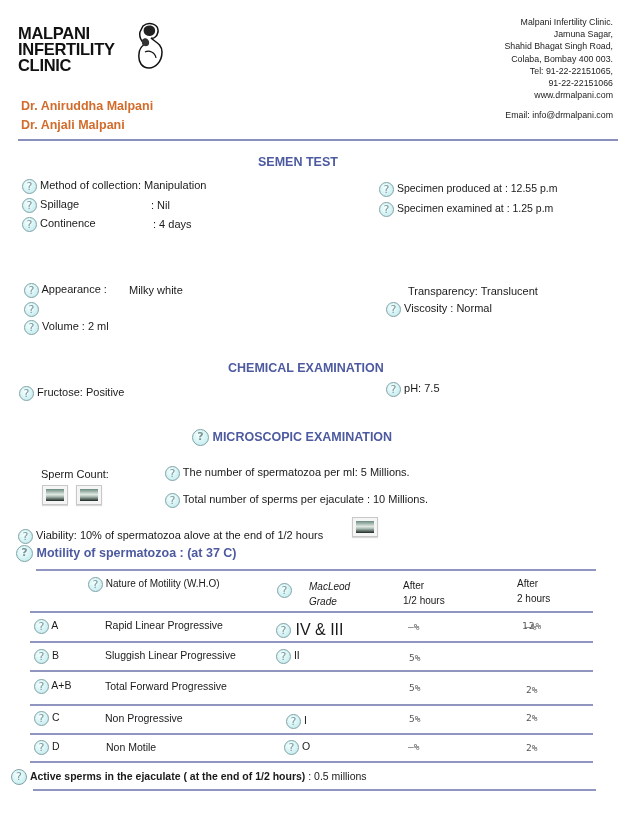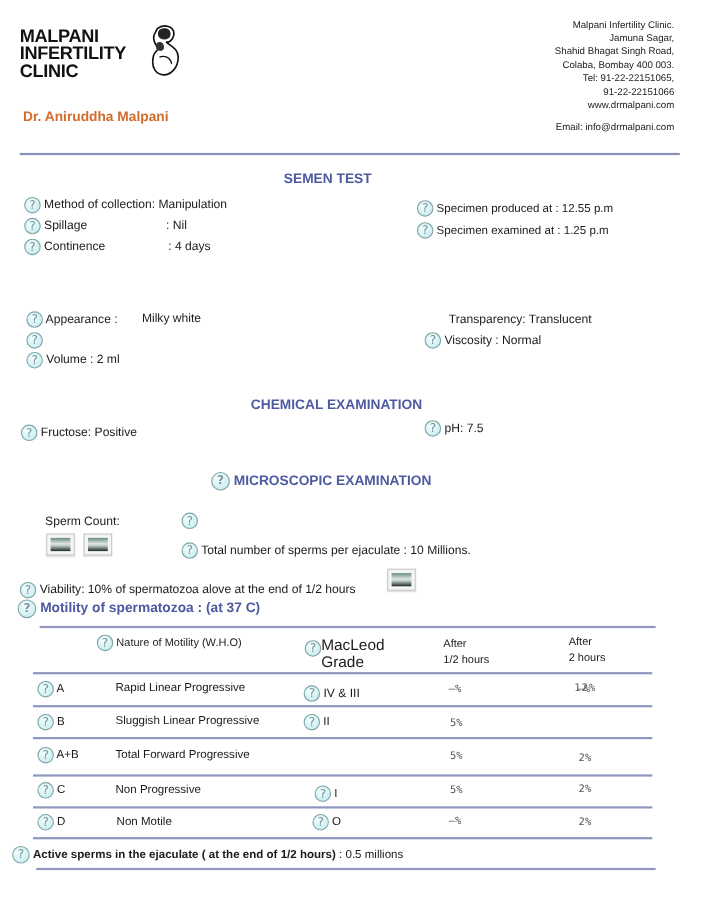--- a/index.html
+++ b/index.html
@@ -37,20 +37,21 @@
 </div>
 <svg class="abs logo-mark" viewBox="0 0 30 48">
   <path d="M8 4 C14 -1 24 2 23 10 C22 15 18 17 16 16 C20 20 27 22 27 30 C27 40 20 46 14 46 C7 46 3 40 4 32 C4 27 7 24 10 22 C6 20 4 14 5 10 Z" fill="#fff" stroke="#111" stroke-width="1.5"></path>
   <path d="M10 5 C15 2 21 4 20 10 C19 14 14 15 11 13 C8 11 8 7 10 5 Z" fill="#222"></path>
   <path d="M7 18 C10 14 15 17 14 22 C13 25 9 25 7 22 Z" fill="#333"></path>
   <path d="M10 30 C14 28 20 30 21 36" fill="none" stroke="#111" stroke-width="1.2"></path>
 </svg>
 
 <div class="abs doc-name" style="left:21px; top:97px;">
   <div>Dr. Aniruddha Malpani</div>
+  <div>Dr. Anjali Malpani</div>
 </div>
 
 <div class="abs addr">
   <div>Malpani Infertility Clinic.</div>
   <div>Jamuna Sagar,</div>
   <div>Shahid Bhagat Singh Road,</div>
   <div>Colaba, Bombay 400 003.</div>
   <div>Tel: 91-22-22151065,</div>
   <div>91-22-22151066</div>
   <div>www.drmalpani.com</div>
@@ -118,20 +119,21 @@
   <span class="help" style="width:17px;height:17px;"></span>
   <span>MICROSCOPIC  EXAMINATION</span>
 </div>
 
 <div class="abs txt" style="left:41px; top:468px;">Sperm Count:</div>
 <div class="thumb" style="left:42px; top:485px;"></div>
 <div class="thumb" style="left:76px; top:485px;"></div>
 
 <div class="abs txt" style="left:165px; top:466px;">
   <span class="help"></span>
+  <span>The number of spermatozoa per ml: 5 Millions.</span>
 </div>
 <div class="abs txt" style="left:165px; top:493px;">
   <span class="help"></span>
   <span>Total number of sperms per ejaculate : 10 Millions.</span>
 </div>
 
 <div class="abs txt" style="left:18px; top:529px;">
   <span class="help"></span>
   <span>Viability: 10% of spermatozoa alove at the end of 1/2 hours</span>
 </div>
@@ -142,41 +144,41 @@
   <span>Motility of spermatozoa : (at 37 C)</span>
 </div>
 
 <div class="rule-thin" style="left:36px; top:569px; width:560px;"></div>
 
 <div class="abs" style="left:88px; top:577px; font-size:10px; line-height:12px;">
   <span class="help"></span>
   <span>Nature of Motility (W.H.O)</span>
 </div>
 <div class="abs" style="left:277px; top:581px;"><span class="help"></span></div>
-<div class="abs" style="left:292px; top:579px; font-size:14px; line-height:15px;">
+<div class="abs" style="left:309px; top:579px; font-size:10px; line-height:15px;font-style:italic;">
   <div>MacLeod</div>
   <div>Grade</div>
 </div>
 <div class="abs" style="left:403px; top:578px; font-size:10px; line-height:15px;">
   <div>After</div>
   <div>1/2 hours</div>
 </div>
 <div class="abs" style="left:517px; top:576px; font-size:10px; line-height:15px;">
   <div>After</div>
   <div>2 hours</div>
 </div>
 
 <div class="rule-thin" style="left:30px; top:611px; width:563px;"></div>
 
 <div class="abs txt" style="left:34px; top:619px; font-size:10.5px;">
   <span class="help"></span>
   <span>A</span>
 </div>
 <div class="abs txt" style="left:105px; top:619px; font-size:10.5px;">Rapid Linear Progressive</div>
-<div class="abs txt" style="left:276px; top:623px; font-size:11px;text-align:center;">
+<div class="abs txt" style="left:276px; top:623px; font-size:16px;text-align:center;">
   <span class="help"></span>
   <span>IV &amp; III</span>
 </div>
 <div class="abs mono" style="left:408px; top:621px;">–%</div>
 <div class="abs mono" style="left:525px; top:621px;">–%</div>
 
 <div class="rule-thin" style="left:30px; top:641px; width:563px;"></div>
 
 <div class="abs txt" style="left:34px; top:649px; font-size:10.5px;">
   <span class="help"></span>

